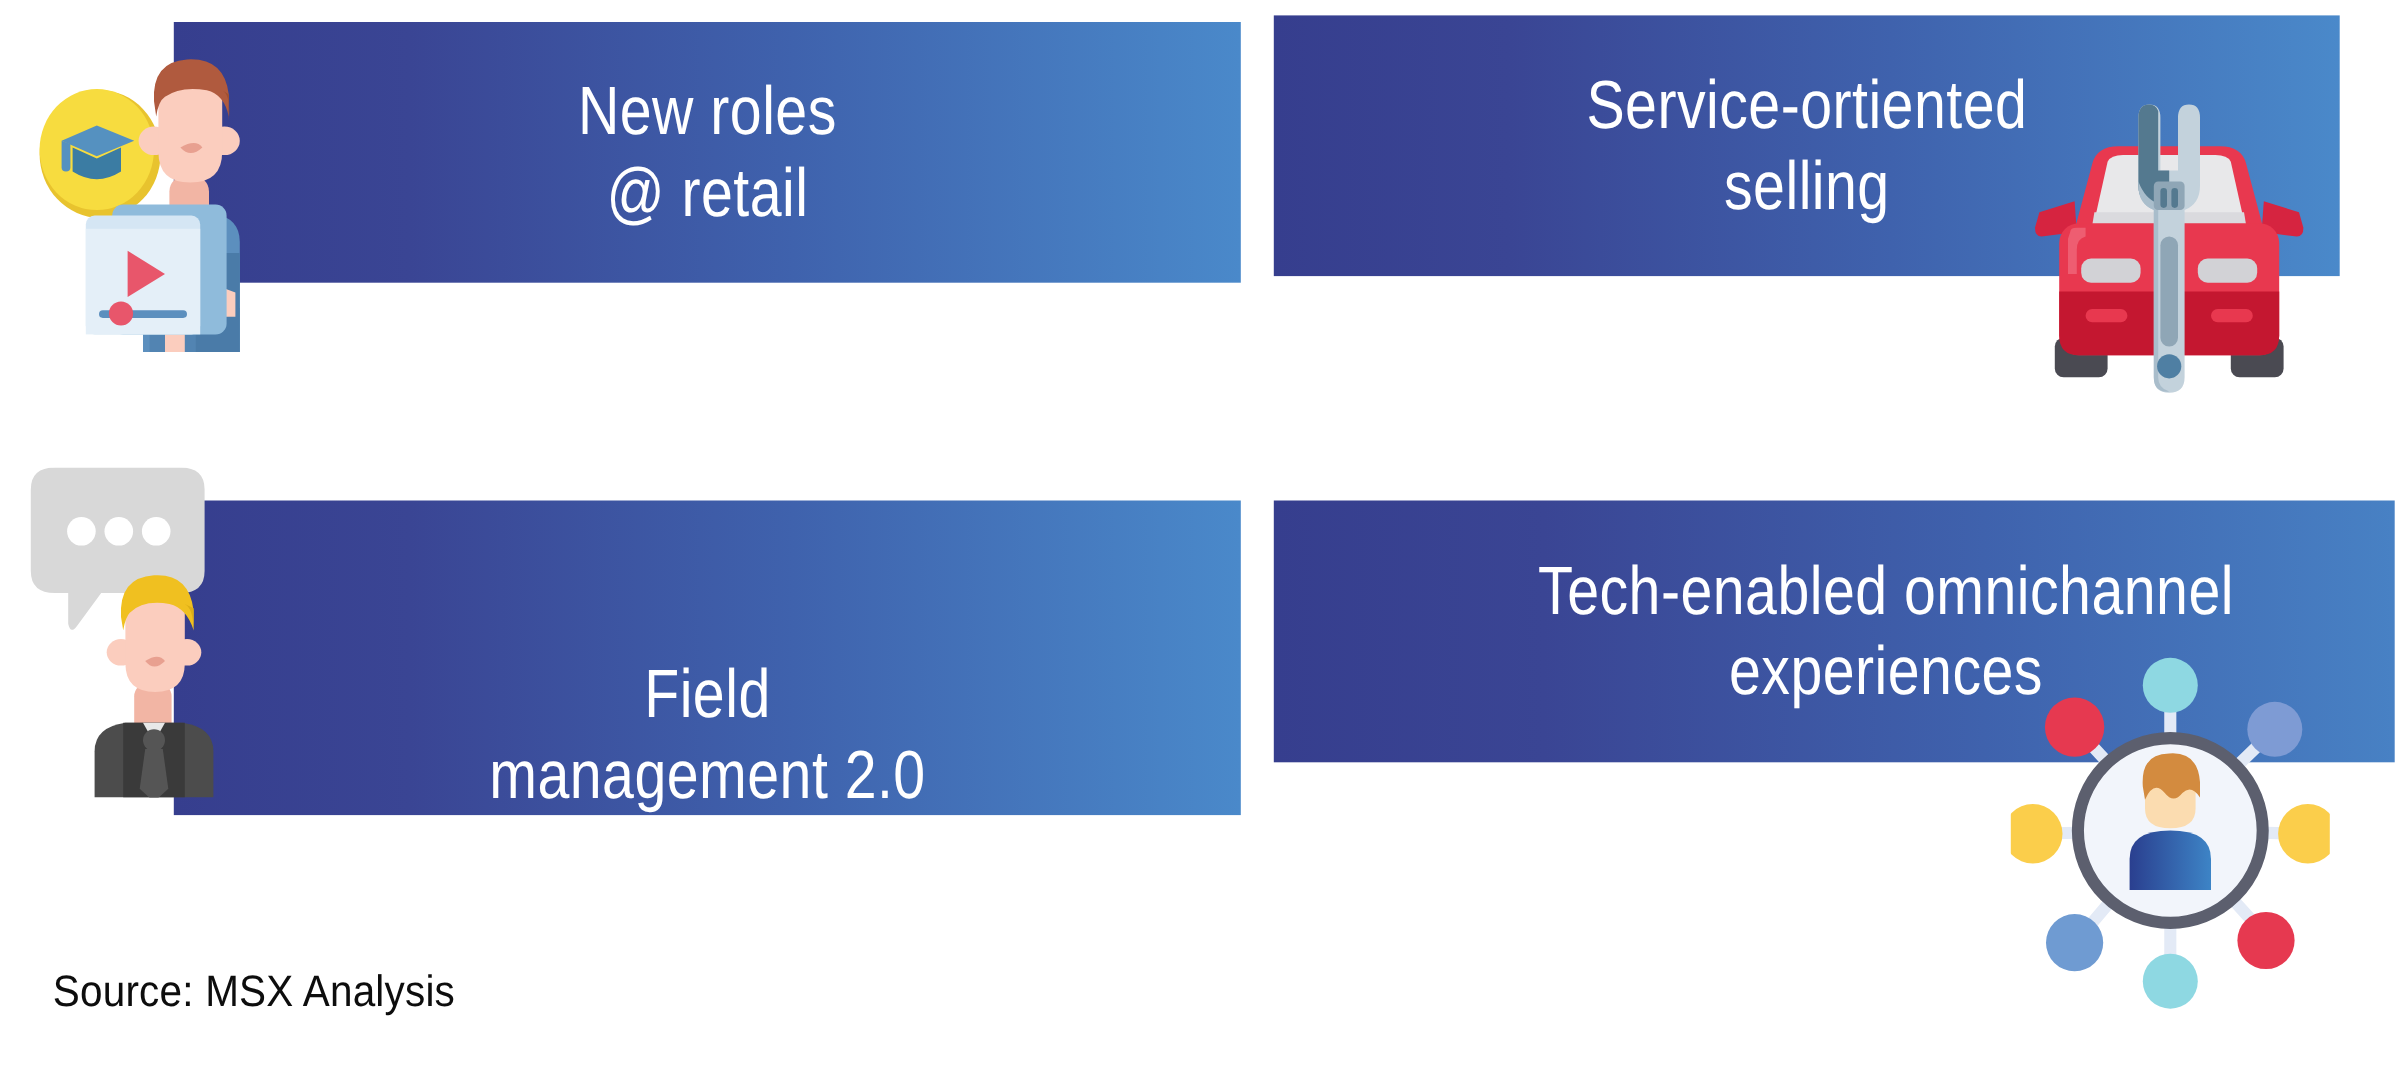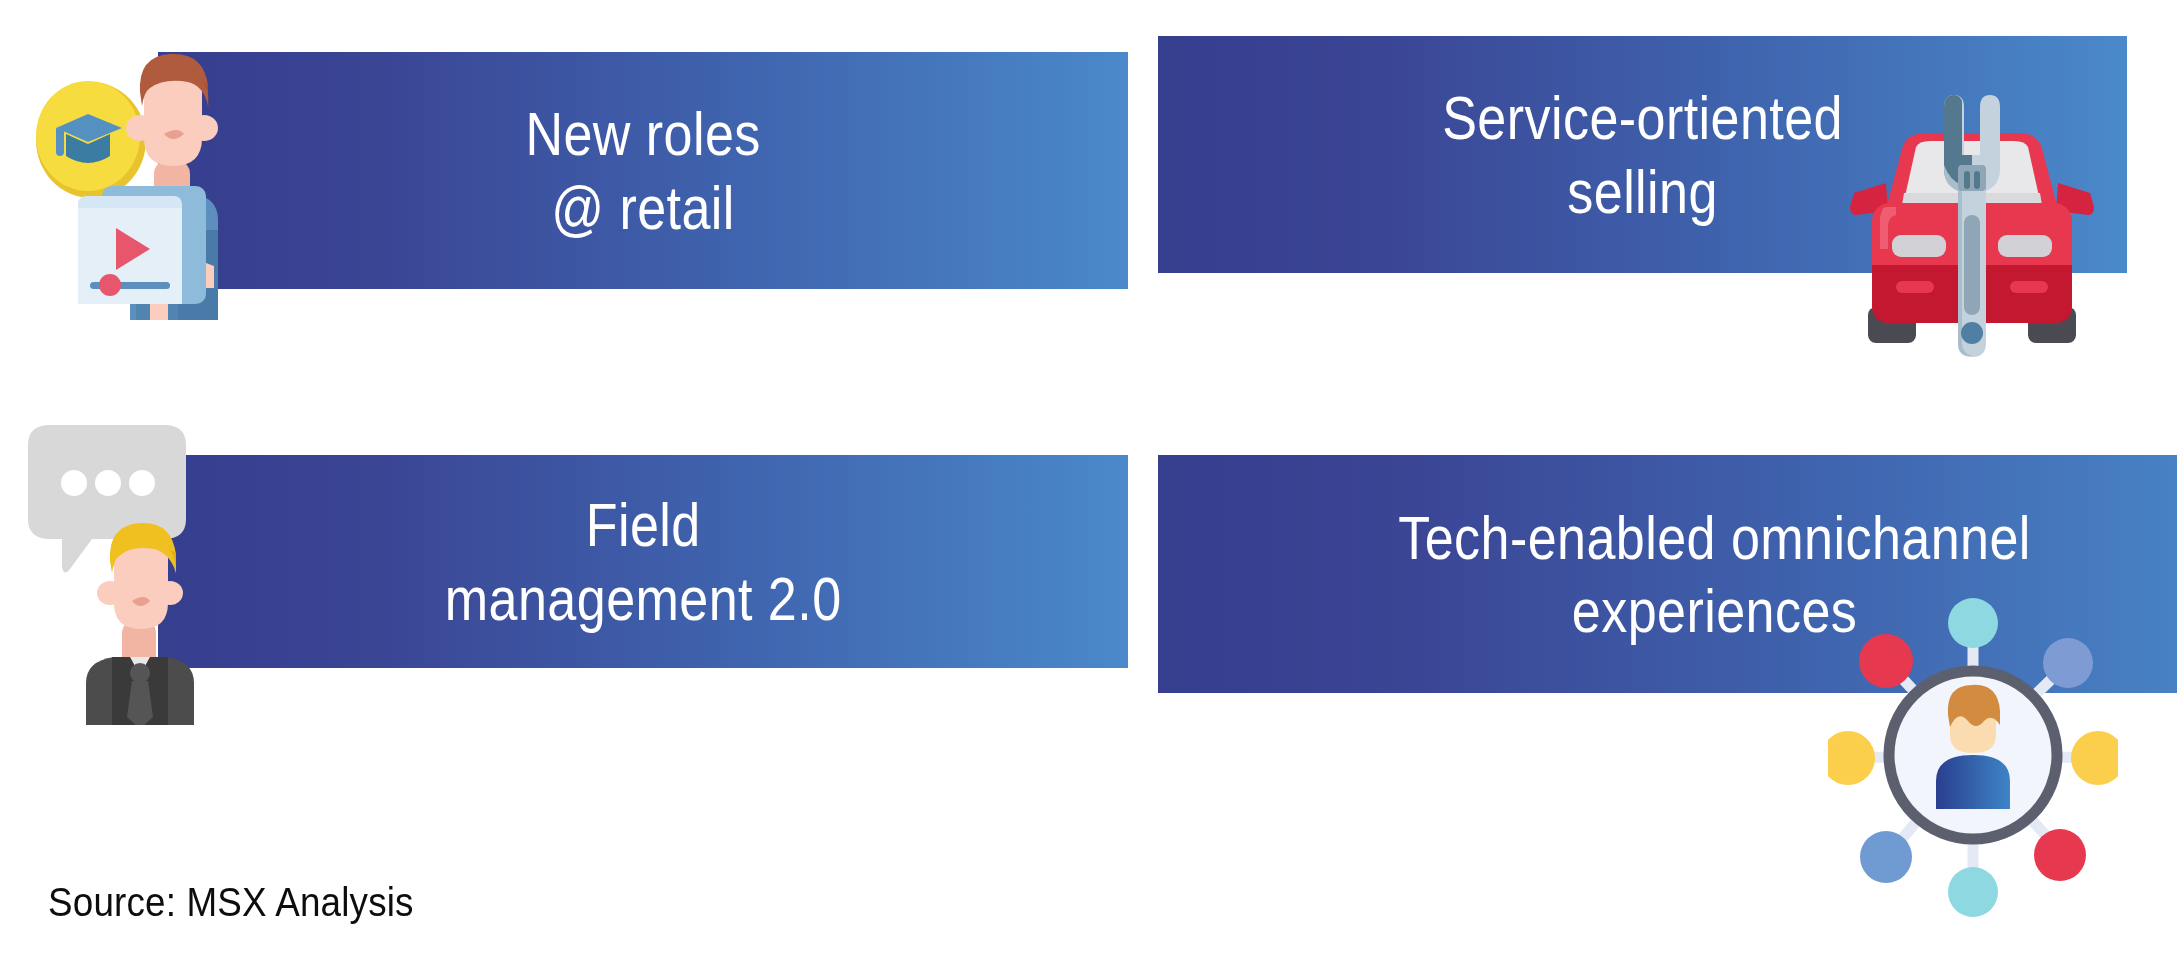--- a/index.html
+++ b/index.html
@@ -38,23 +38,23 @@
     font-weight: 400;
     font-size: 62px;
     line-height: 1.18;
     text-align: center;
     letter-spacing: 0.5px;
     white-space: pre-line;
     transform: scaleX(0.84);
     transform-origin: center center;
   }
 
-  #banner-1 { left: 158px;  top: 20px;  width: 970px;  height: 237px; margin-top: 32px; }
-  #banner-2 { left: 1158px; top: 36px;  width: 969px;  height: 237px; }
-  #banner-3 { left: 158px;  top: 455px; width: 970px;  height: 213px; }
+  #banner-1 { left: 158px;  top: 20px;  width: 970px;  height: 237px; }
+  #banner-2 { left: 1158px; top: 14px;  width: 969px;  height: 237px; }
+  #banner-3 { left: 158px;  top: 455px; width: 970px;  height: 286px; align-items: flex-end; }
   #banner-4 { left: 1158px; top: 455px; width: 1113px;  height: 238px; }
 
   
   #source-label {
     position: absolute;
     left: 48px;
     top: 880px;
     font-family: "Liberation Sans", sans-serif;
     font-size: 40px;
     color: #0d0d0d;

